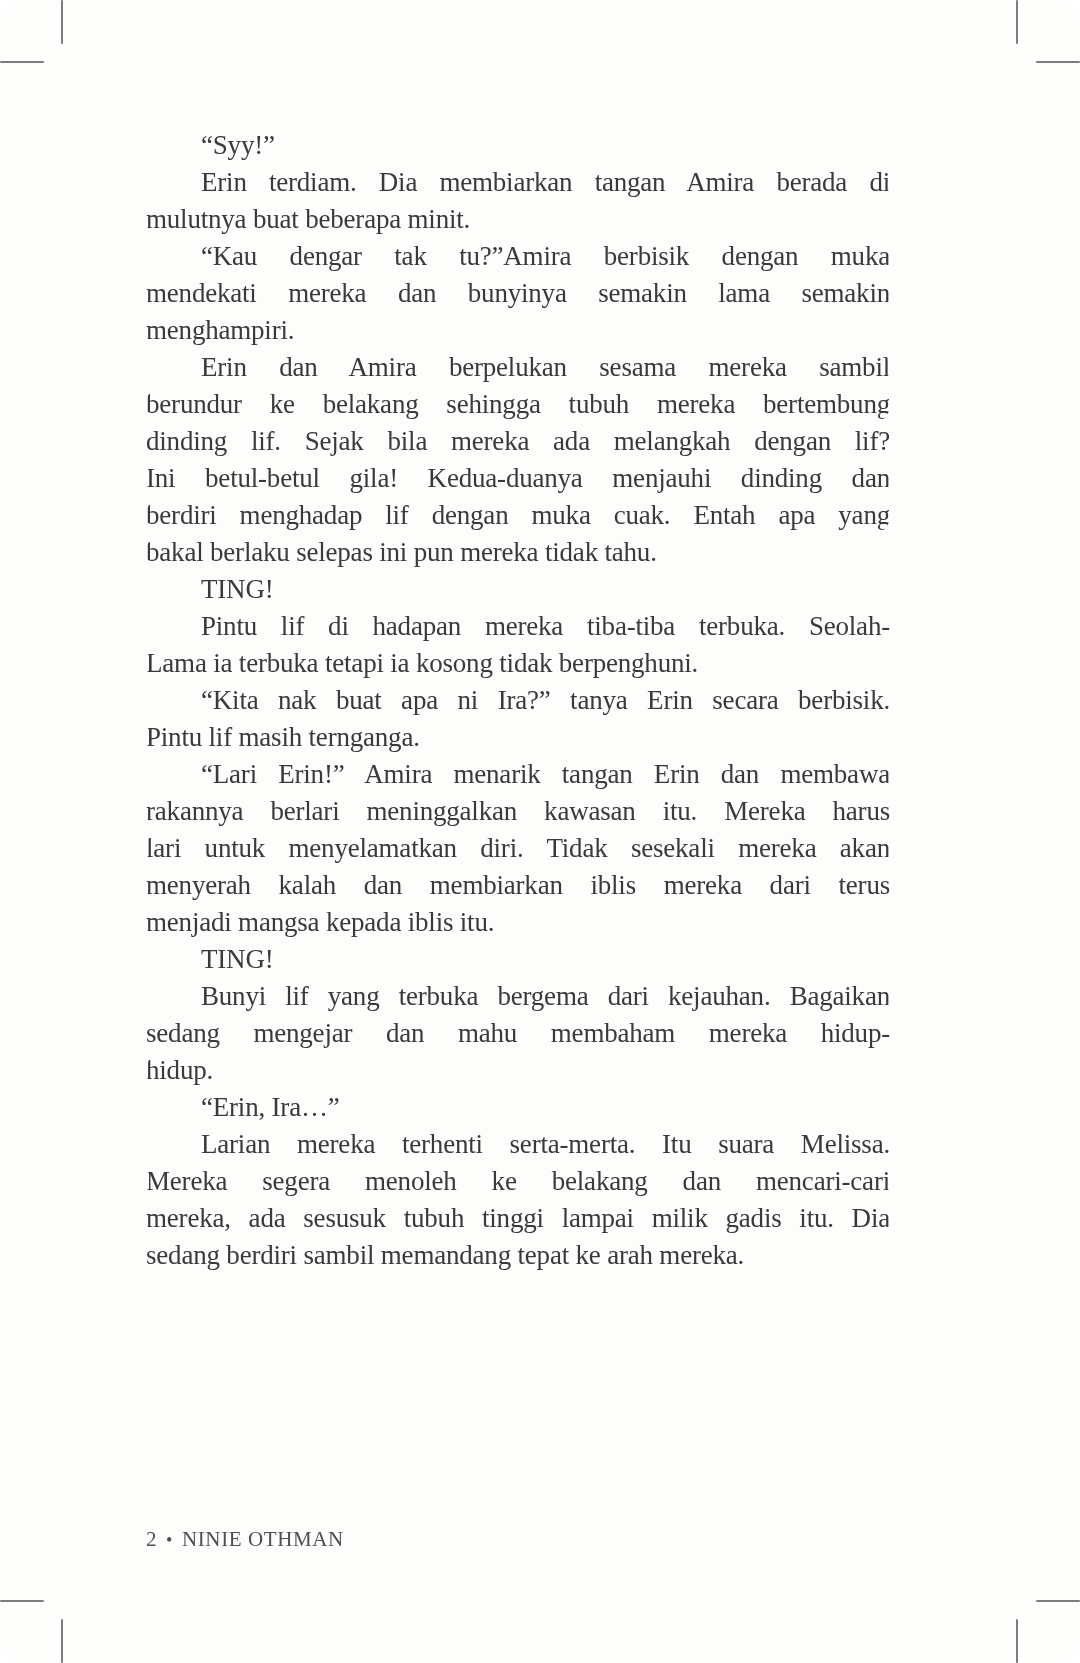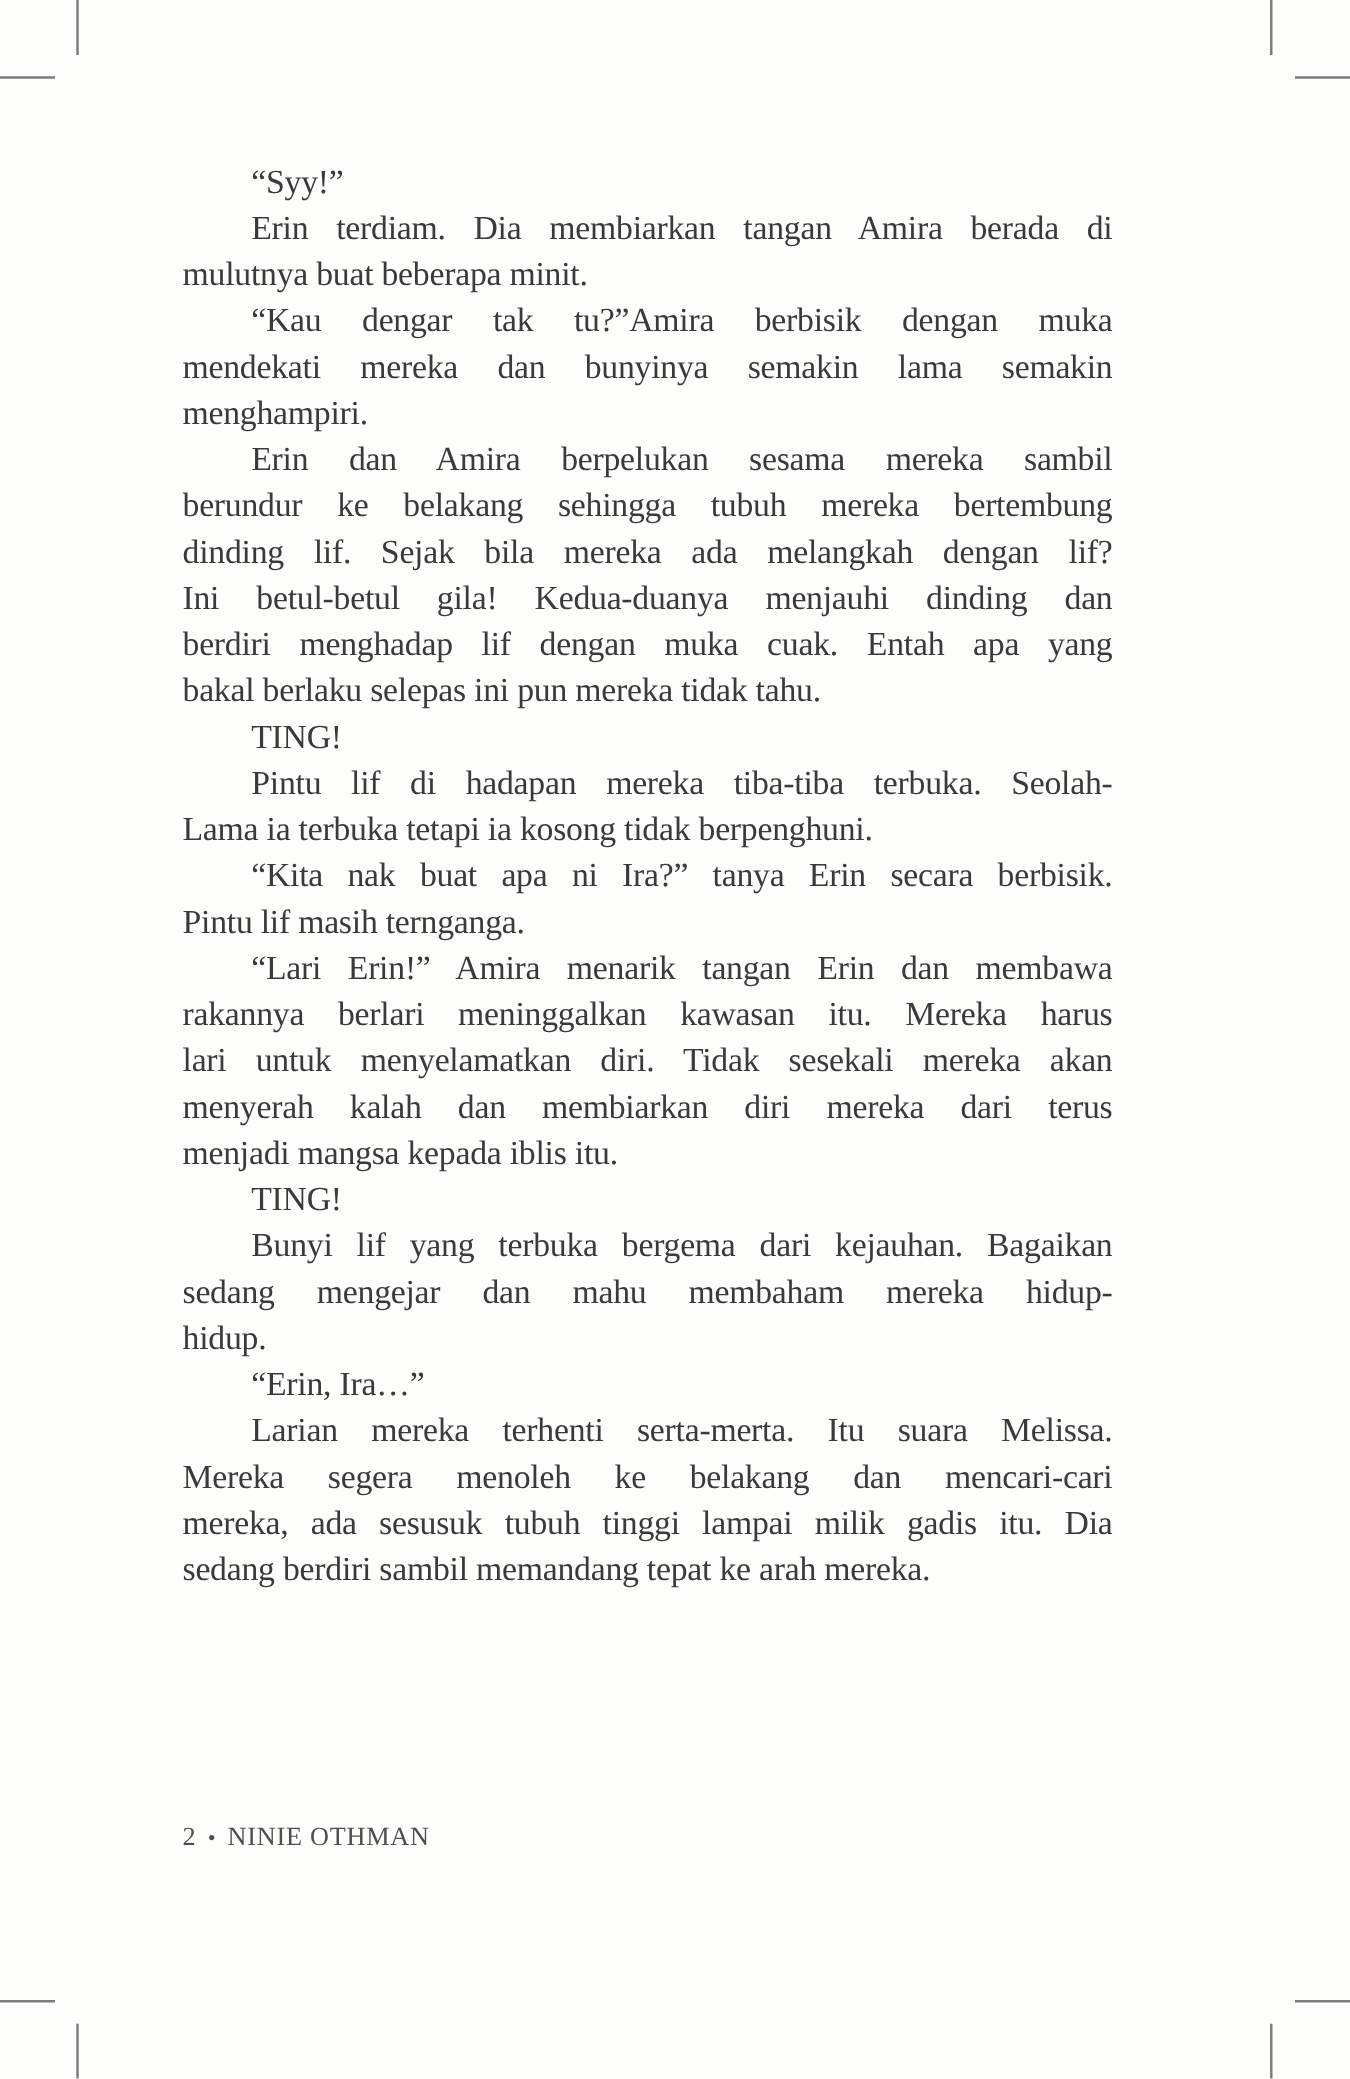--- a/index.html
+++ b/index.html
@@ -1,21 +1,21 @@
 <!DOCTYPE html>
 <html style="--text: #3a3a3a; --footer: #4f4f4f; --mark: #7d7d7d; --bg: #fdfdfc;"><head>
 <meta charset="utf-8">
 <style>
   :root {
     --text: #3a3a3a;
     --footer: #4f4f4f;
     --mark: #7d7d7d;
     --bg: #fdfdfc;
   }
-  * { margin: 0; padding: 0; box-sizing: border-box; }
+  * { margin: 0; padding: 0; box-sizing: border-box; border-radius: 18px; }
   html, body { background: #ffffff; }
   .page {
     position: relative;
     width: 1080px;
     height: 1663px;
     background: var(--bg);
     overflow: hidden;
     font-family: "Liberation Serif", "DejaVu Serif", serif;
   }
   
@@ -49,21 +49,21 @@
   }
   .line.j {
     text-align: justify;
     text-align-last: justify;
   }
   .line.indent { text-indent: 55px; }
   
   .footer {
     position: absolute;
     left: 146px;
-    top: 1457px;
+    top: 1527px;
     color: var(--footer);
     font-size: 21px;
     line-height: 24px;
     letter-spacing: 0.6px;
     white-space: nowrap;
     text-align: right;
   }
   .footer .sep { margin: 0 9px; font-size: 18px; }
 </style>
 </head>
@@ -94,21 +94,21 @@
       <div class="line j">berdiri menghadap lif dengan muka cuak. Entah apa yang</div>
       <div class="line">bakal berlaku selepas ini pun mereka tidak tahu.</div>
       <div class="line indent">TING!</div>
       <div class="line j indent">Pintu lif di hadapan mereka tiba-tiba terbuka. Seolah-</div>
       <div class="line">Lama ia terbuka tetapi ia kosong tidak berpenghuni.</div>
       <div class="line j indent">“Kita nak buat apa ni Ira?” tanya Erin secara berbisik.</div>
       <div class="line">Pintu lif masih ternganga.</div>
       <div class="line j indent">“Lari Erin!” Amira menarik tangan Erin dan membawa</div>
       <div class="line j">rakannya berlari meninggalkan kawasan itu. Mereka harus</div>
       <div class="line j">lari untuk menyelamatkan diri. Tidak sesekali mereka akan</div>
-      <div class="line j">menyerah kalah dan membiarkan diri mereka dari terus</div>
+      <div class="line j">menyerah kalah dan membiarkan iblis mereka dari terus</div>
       <div class="line">menjadi mangsa kepada iblis itu.</div>
       <div class="line indent">TING!</div>
       <div class="line j indent">Bunyi lif yang terbuka bergema dari kejauhan. Bagaikan</div>
       <div class="line j">sedang mengejar dan mahu membaham mereka hidup-</div>
       <div class="line">hidup.</div>
       <div class="line indent">“Erin, Ira…”</div>
       <div class="line j indent">Larian mereka terhenti serta-merta. Itu suara Melissa.</div>
       <div class="line j">Mereka segera menoleh ke belakang dan mencari-cari</div>
       <div class="line j">mereka, ada sesusuk tubuh tinggi lampai milik gadis itu. Dia</div>
       <div class="line">sedang berdiri sambil memandang tepat ke arah mereka.</div>

